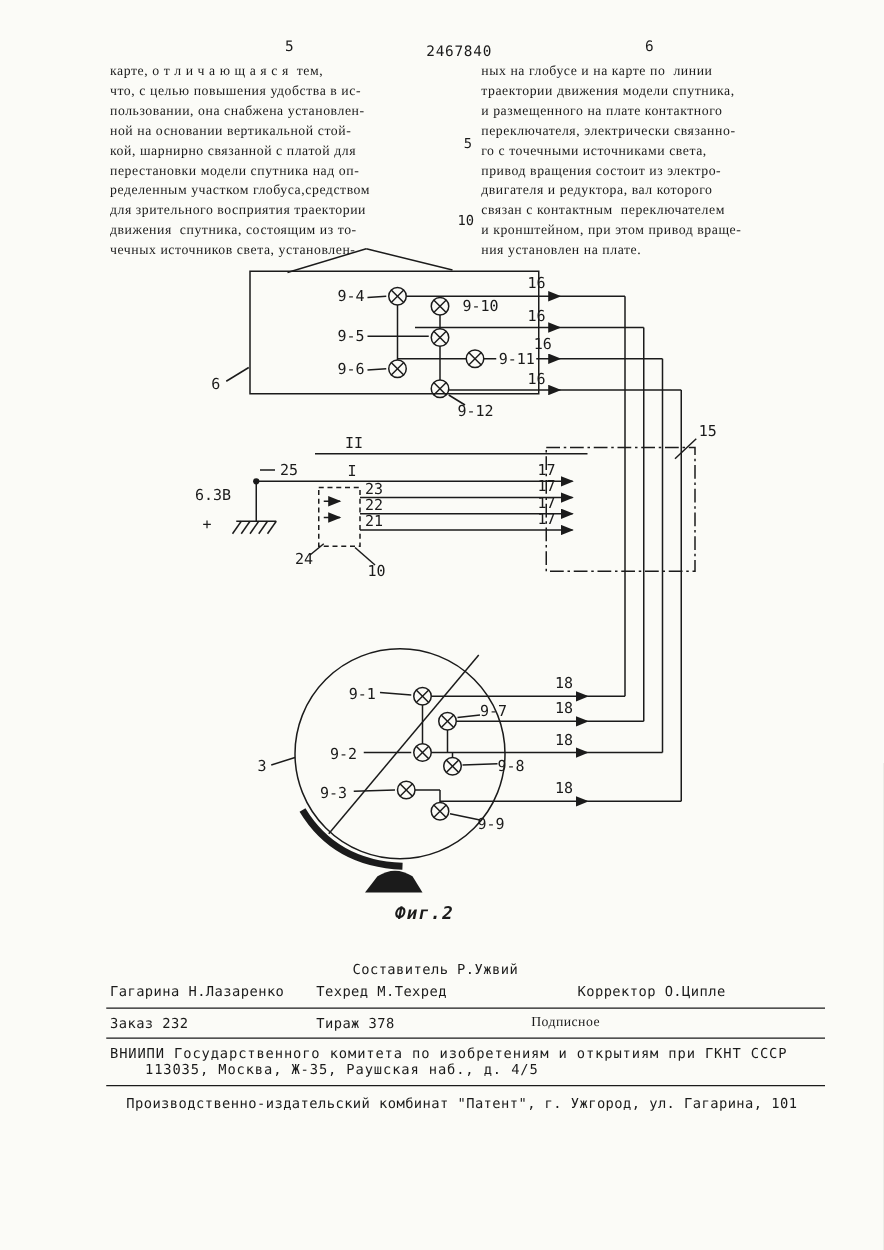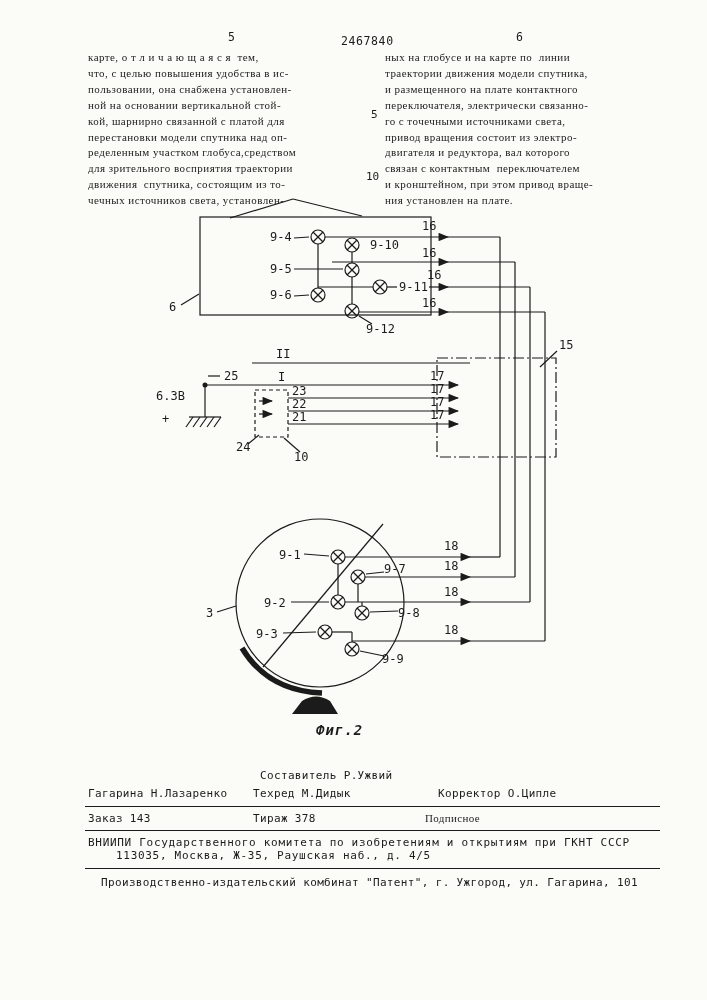--- a/index.html
+++ b/index.html
@@ -212,28 +212,28 @@
 
       <text x="444" y="550">18</text>
       <text x="444" y="570">18</text>
       <text x="444" y="596">18</text>
       <text x="444" y="634">18</text>
 
       <text x="316" y="735" class="fig">Фиг.2</text>
     </g>
   </svg>
 
-  <span class="f" style="left:260px;top:769px;">Составитель Р.Ужвий</span>
+  <span class="f" style="left:282px;top:769px;">Составитель Р.Ужвий</span>
   <span class="f" style="left:88px;top:787px;">Гагарина Н.Лазаренко</span>
-  <span class="f" style="left:253px;top:787px;">Техред М.Дидык</span>
-  <span class="f" style="left:438px;top:787px;">Корректор О.Ципле</span>
+  <span class="f" style="left:253px;top:787px;">Техред М.Техред</span>
+  <span class="f" style="left:462px;top:787px;">Корректор О.Ципле</span>
 
   <div class="rule" style="left:85px;top:806px;width:575px;"></div>
 
-  <span class="f" style="left:88px;top:812px;">Заказ 143</span>
+  <span class="f" style="left:88px;top:812px;">Заказ 232</span>
   <span class="f" style="left:253px;top:812px;">Тираж 378</span>
   <span class="f" style="left:425px;top:812px;font-family:Liberation Serif, serif;">Подписное</span>
 
   <div class="rule" style="left:85px;top:830px;width:575px;"></div>
 
   <span class="f" style="left:88px;top:836px;letter-spacing:.7px;">ВНИИПИ Государственного комитета по изобретениям и открытиям при ГКНТ СССР</span>
   <span class="f" style="left:116px;top:849px;letter-spacing:.7px;">113035, Москва, Ж-35, Раушская наб., д. 4/5</span>
 
   <div class="rule" style="left:85px;top:868px;width:575px;"></div>
 

